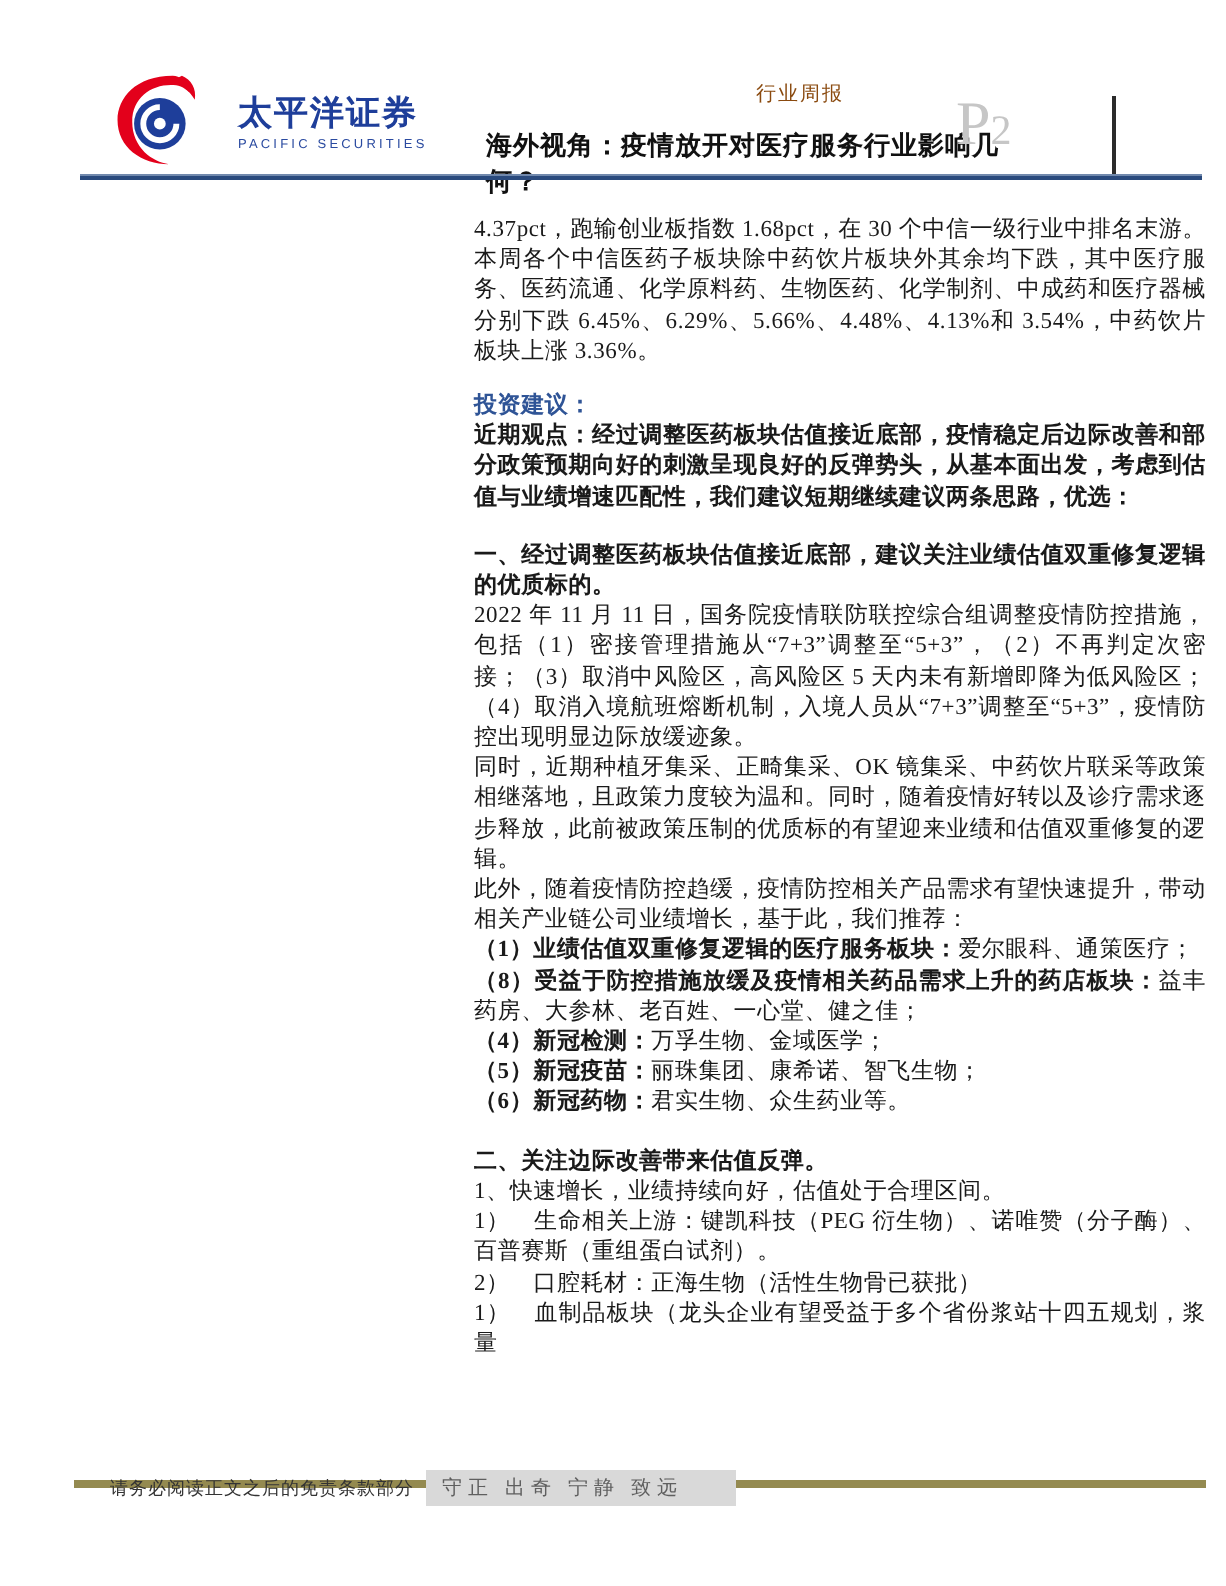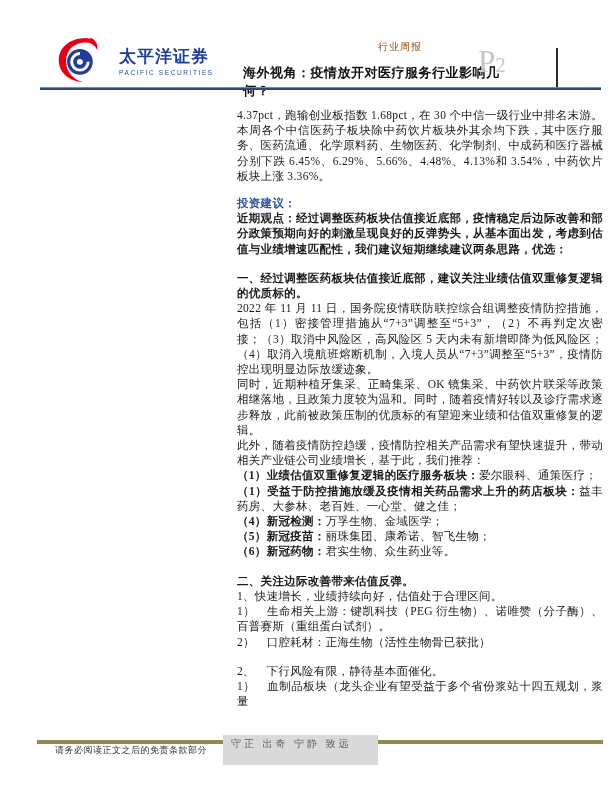--- a/index.html
+++ b/index.html
@@ -27,21 +27,21 @@
   .blk { margin:0; }
   .bold { font-weight:bold; }
   .advice { color:#2f5496; font-weight:bold; margin-top:12px; }
   .mt { margin-top:14px; }
   .lead { font-weight:bold; }
 
   
   .foot-rule { position:absolute; left:37px; top:740px; width:566px; height:4px; background:#948a50; }
   .foot-row { position:absolute; left:55px; top:735px; display:flex; align-items:center; font-size:9px; color:#333;justify-content:center; }
   .foot-disclaimer { letter-spacing:0.5px; }
-  .foot-motto { margin-left:16px; background:#d9d9d9; color:#5f5f5f; padding:2px 26px 14px 8px; font-size:10px; letter-spacing:3px; min-width:150px; }
+  .foot-motto { margin-left:6px; background:#d9d9d9; color:#5f5f5f; padding:2px 26px 2px 8px; font-size:10px; letter-spacing:3px; min-width:150px; }
 </style>
 </head>
 <body>
 
 <div class="page">
 
   <div class="logo">
     <svg class="logo-mark" viewBox="0 0 50 54" xmlns="http://www.w3.org/2000/svg">
       <path d="M33 3 C 13 3 3 15 3 27 C 3 42 16 51 31 51 C 22 50 11 42 11 28 C 11 15 21 8 32 8 C 36 8 39 9 42 12 C 40 6 37 3 33 3 Z" fill="#e3001b"></path>
       <path d="M38 3 C 43 5 46 10 45 16 C 42 11 38 8 34 5 Z" fill="#e3001b"></path>
@@ -64,30 +64,29 @@
   <div class="doc-body">
     <p class="blk">4.37pct，跑输创业板指数 1.68pct，在 30 个中信一级行业中排名末游。本周各个中信医药子板块除中药饮片板块外其余均下跌，其中医疗服务、医药流通、化学原料药、生物医药、化学制剂、中成药和医疗器械分别下跌 6.45%、6.29%、5.66%、4.48%、4.13%和 3.54%，中药饮片板块上涨 3.36%。</p>
     <p class="blk advice">投资建议：</p>
     <p class="blk bold">近期观点：经过调整医药板块估值接近底部，疫情稳定后边际改善和部分政策预期向好的刺激呈现良好的反弹势头，从基本面出发，考虑到估值与业绩增速匹配性，我们建议短期继续建议两条思路，优选：</p>
     <p class="blk bold mt">一、经过调整医药板块估值接近底部，建议关注业绩估值双重修复逻辑的优质标的。</p>
     <p class="blk">2022 年 11 月 11 日，国务院疫情联防联控综合组调整疫情防控措施，包括（1）密接管理措施从“7+3”调整至“5+3”，（2）不再判定次密接；（3）取消中风险区，高风险区 5 天内未有新增即降为低风险区；（4）取消入境航班熔断机制，入境人员从“7+3”调整至“5+3”，疫情防控出现明显边际放缓迹象。</p>
     <p class="blk">同时，近期种植牙集采、正畸集采、OK 镜集采、中药饮片联采等政策相继落地，且政策力度较为温和。同时，随着疫情好转以及诊疗需求逐步释放，此前被政策压制的优质标的有望迎来业绩和估值双重修复的逻辑。</p>
     <p class="blk">此外，随着疫情防控趋缓，疫情防控相关产品需求有望快速提升，带动相关产业链公司业绩增长，基于此，我们推荐：</p>
 
     <p class="blk"><span class="lead">（1）业绩估值双重修复逻辑的医疗服务板块：</span><span>爱尔眼科、通策医疗；</span></p>
-    <p class="blk"><span class="lead">（1）受益于防控措施放缓及疫情相关药品需求上升的药店板块：</span><span>益丰药房、大参林、老百姓、一心堂、健之佳；</span></p>
+    <p class="blk"><span class="lead">（8）受益于防控措施放缓及疫情相关药品需求上升的药店板块：</span><span>益丰药房、大参林、老百姓、一心堂、健之佳；</span></p>
     <p class="blk"><span class="lead">（4）新冠检测：</span><span>万孚生物、金域医学；</span></p>
     <p class="blk"><span class="lead">（5）新冠疫苗：</span><span>丽珠集团、康希诺、智飞生物；</span></p>
     <p class="blk"><span class="lead">（6）新冠药物：</span><span>君实生物、众生药业等。</span></p>
 
     <p class="blk bold mt">二、关注边际改善带来估值反弹。</p>
     <p class="blk">1、快速增长，业绩持续向好，估值处于合理区间。</p>
     <p class="blk">1）　生命相关上游：键凯科技（PEG 衍生物）、诺唯赞（分子酶）、百普赛斯（重组蛋白试剂）。</p>
     <p class="blk">2）　口腔耗材：正海生物（活性生物骨已获批）</p>
-    <p class="blk mt">2、　下行风险有限，静待基本面催化。</p>
     <p class="blk">1）　血制品板块（龙头企业有望受益于多个省份浆站十四五规划，浆量</p>
   </div>
 
   <div class="foot-rule"></div>
   <div class="foot-row">
     <span class="foot-disclaimer">请务必阅读正文之后的免责条款部分</span>
     <span class="foot-motto">守正 出奇 宁静 致远</span>
   </div>
 
 </div>

